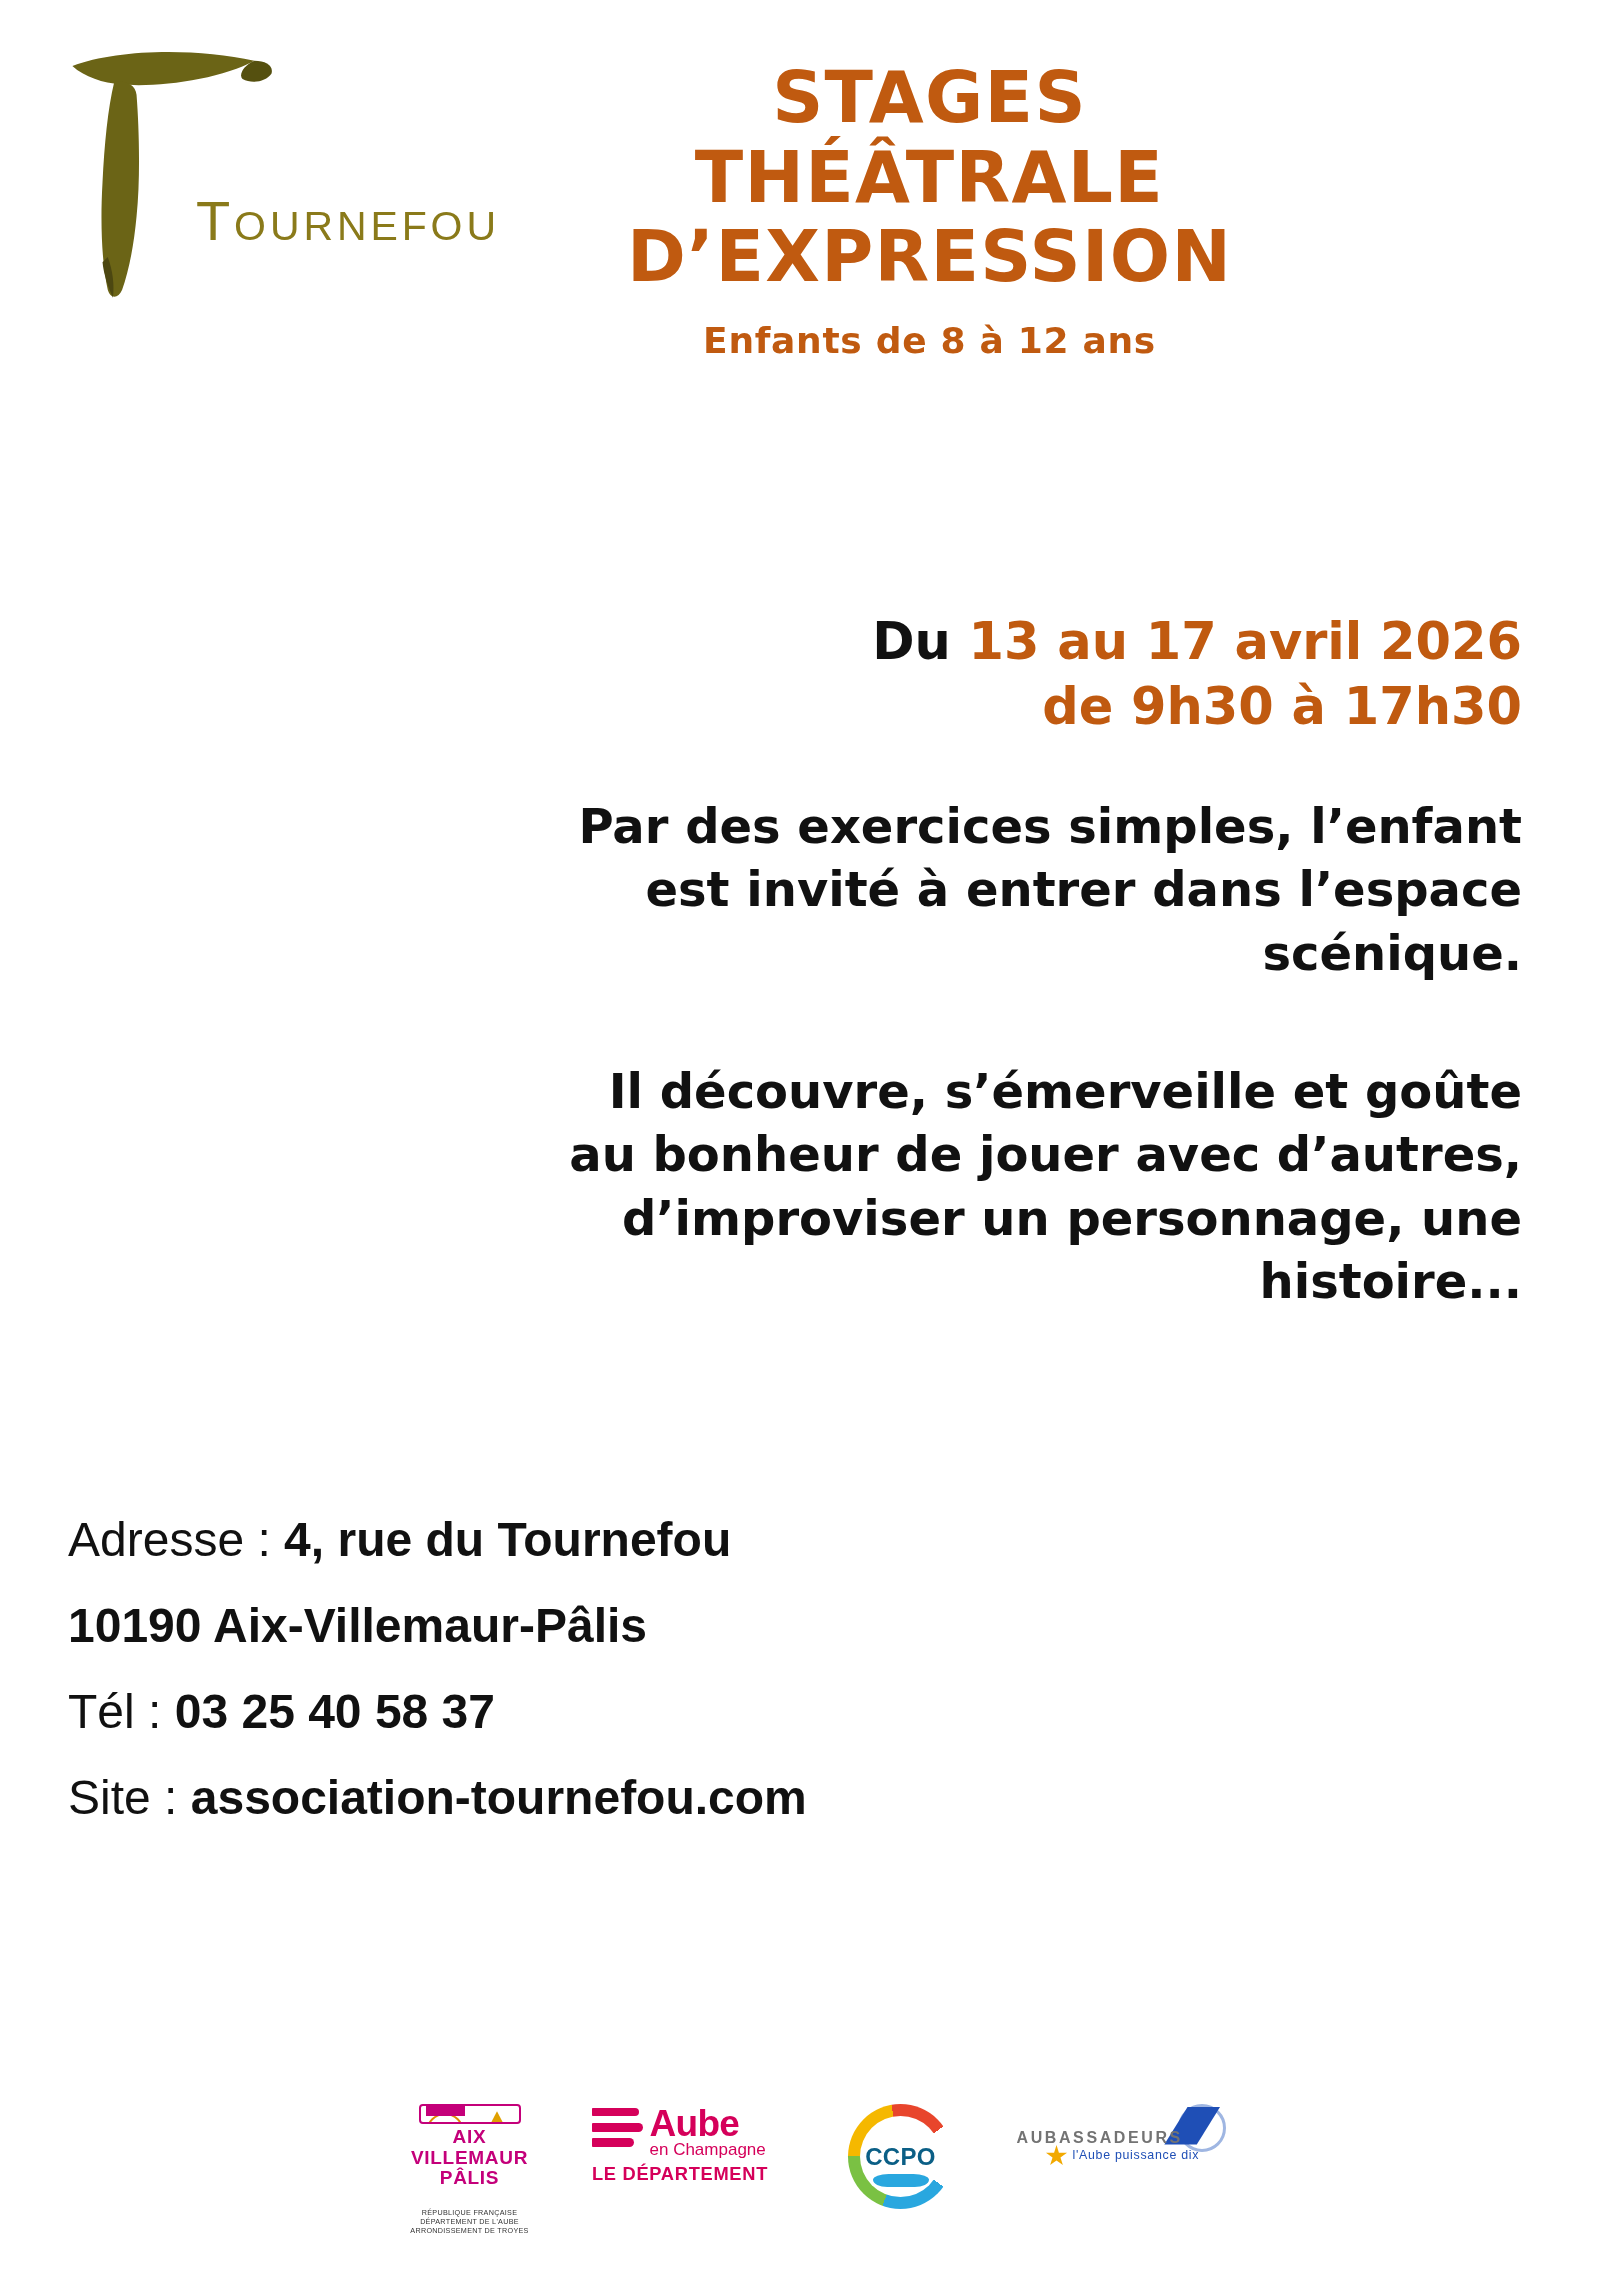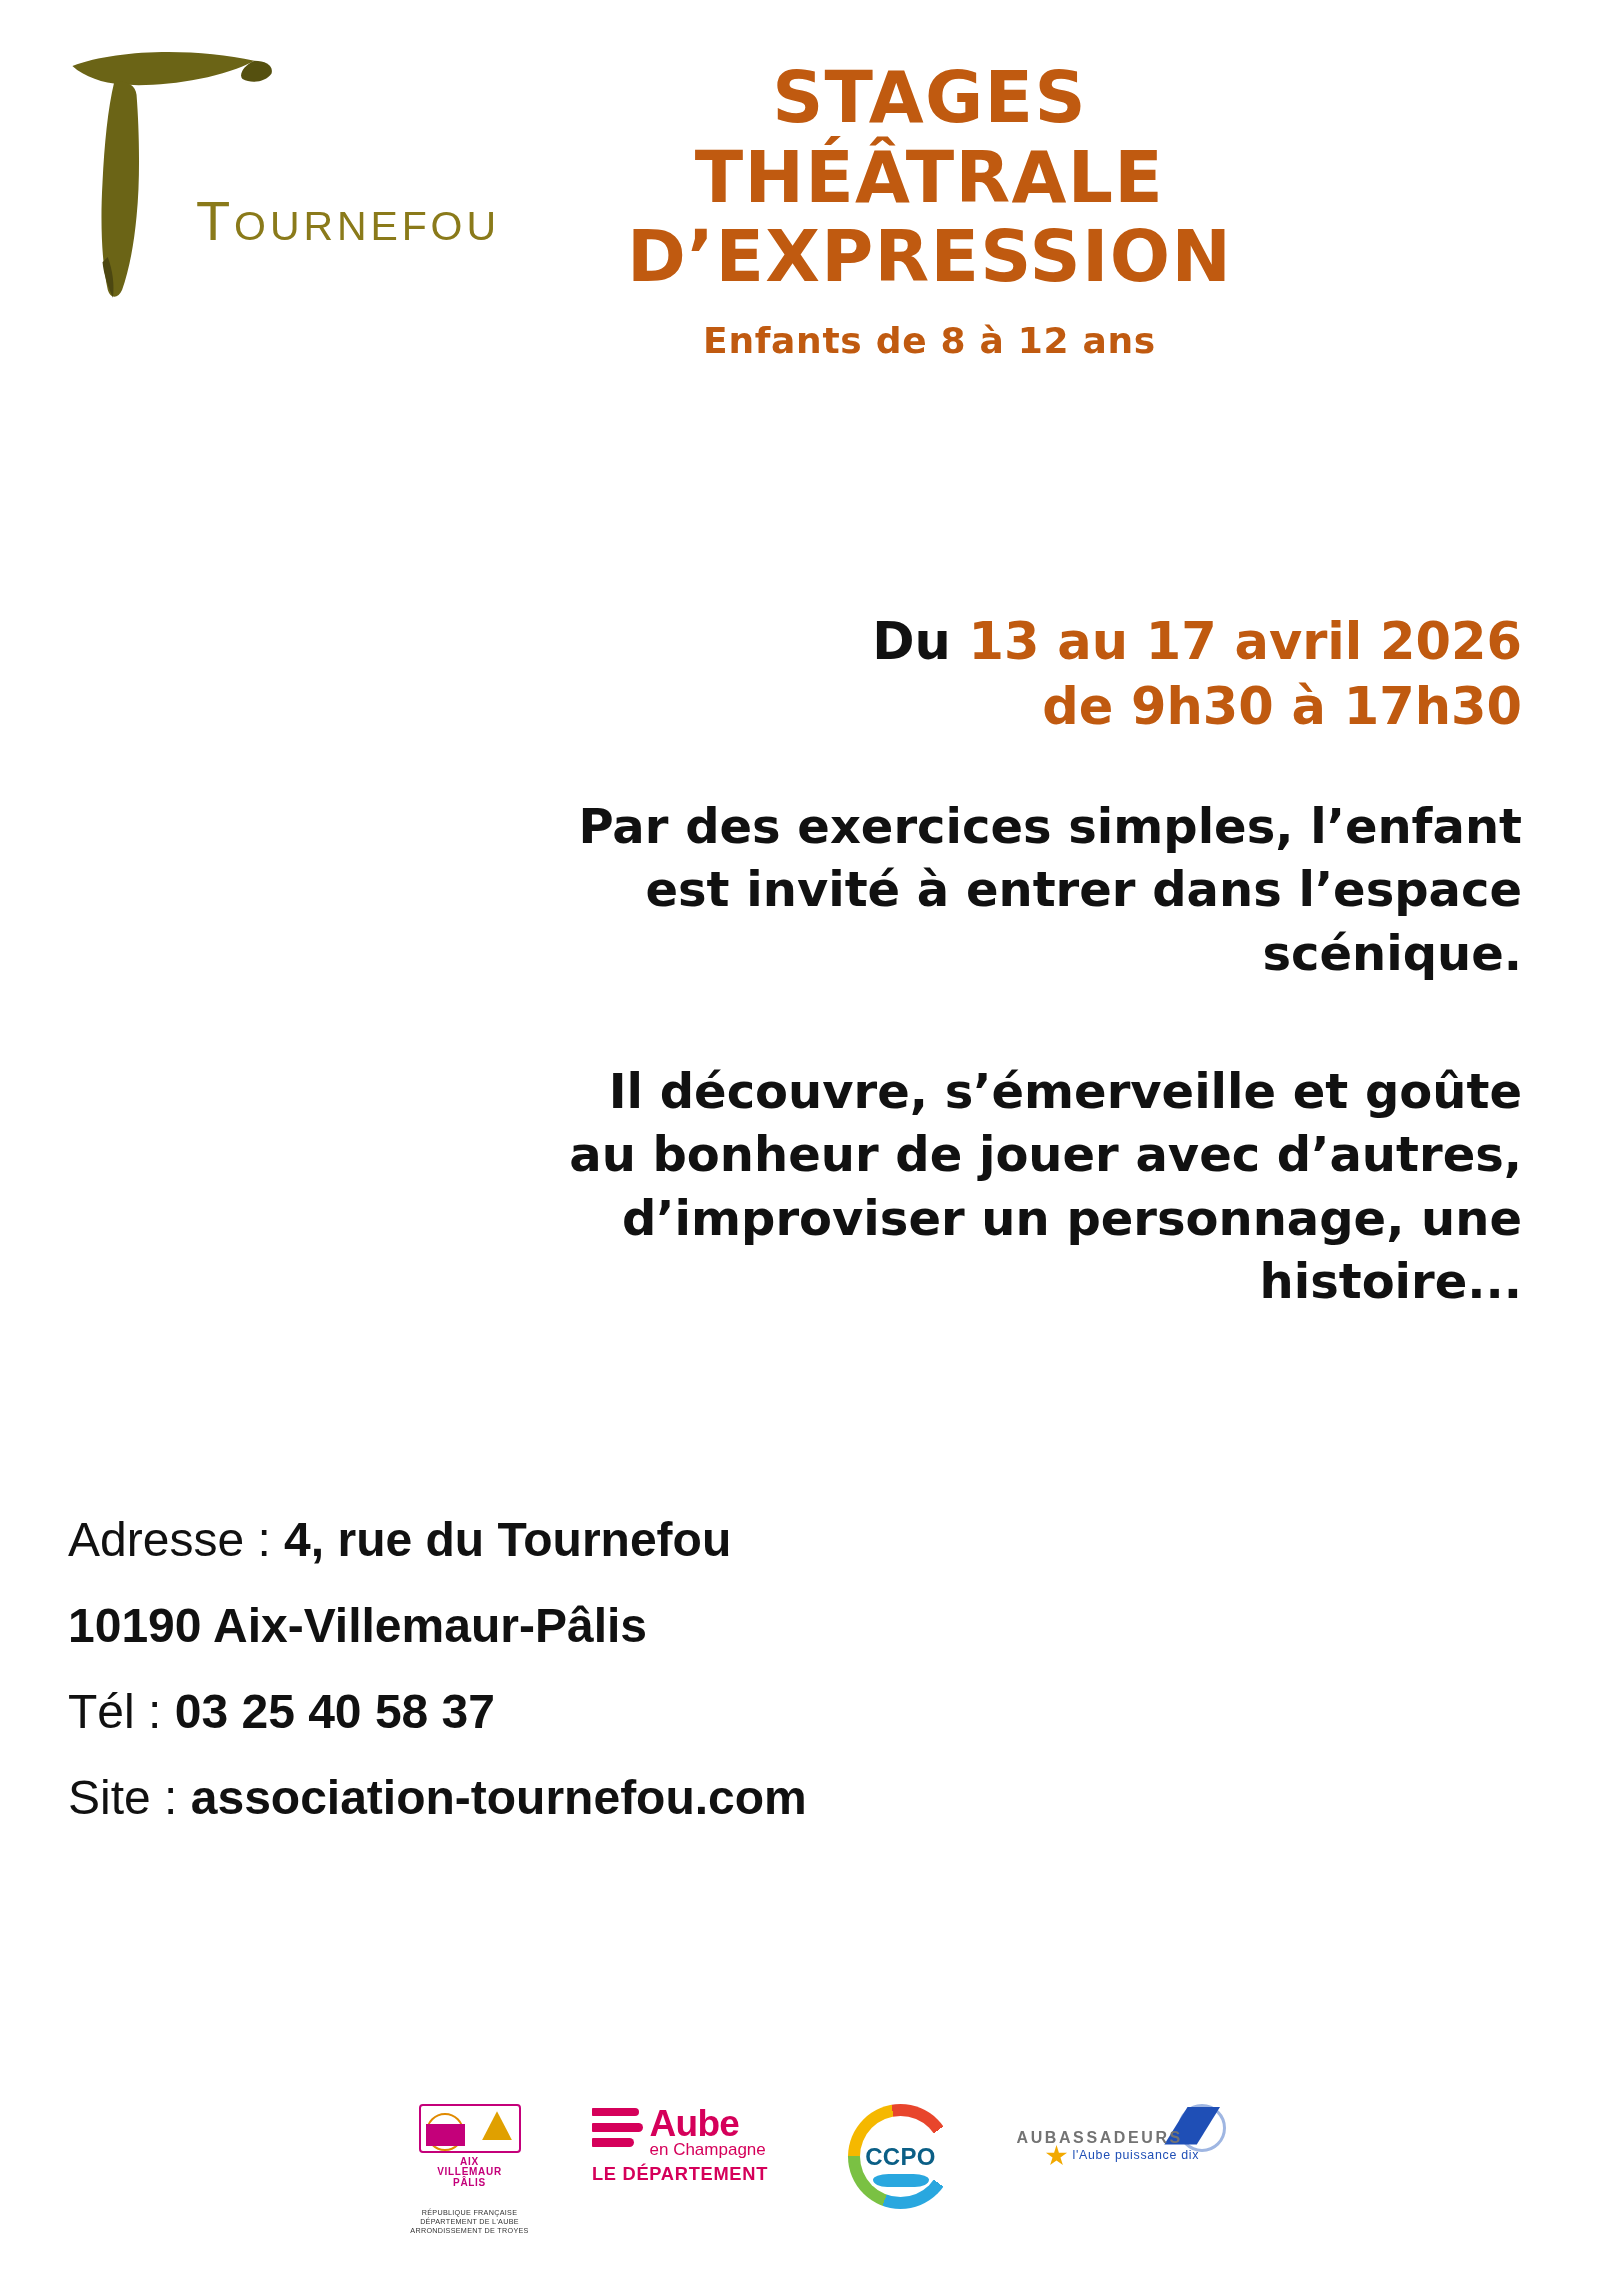--- a/index.html
+++ b/index.html
@@ -160,21 +160,21 @@
     background: #e0a000;
     clip-path: polygon(50% 0, 100% 100%, 0 100%);
   }
   .f-aix .crest-bars {
     position: absolute; left: 5.2px; bottom: 5.2px;
     width: 39px; height: 22px;
     background: #c4007a;
   }
   .f-aix .nm {
     margin-top: 3.9px;
-    font-size: 10px;
+    font-size: 19px;
     font-weight: bold;
     color: #c4007a;
     text-align: center;
     line-height: 1.08;
     letter-spacing: 0.7px;
   }
   .f-aix .sub {
     margin-top: 19px;
     font-size: 7.2px;
     color: #333333;

